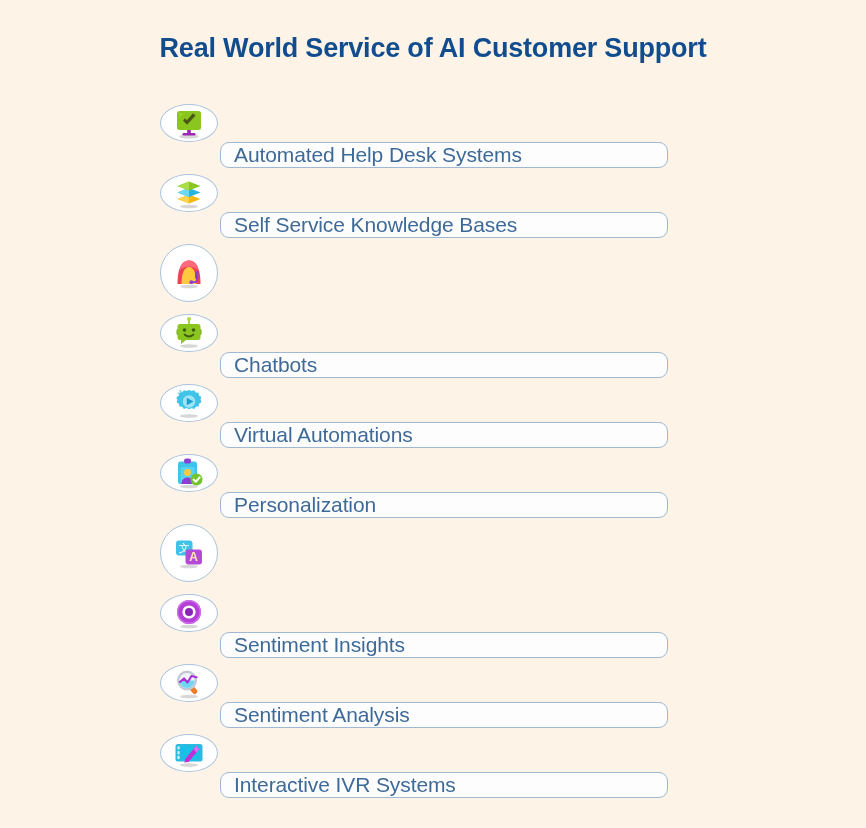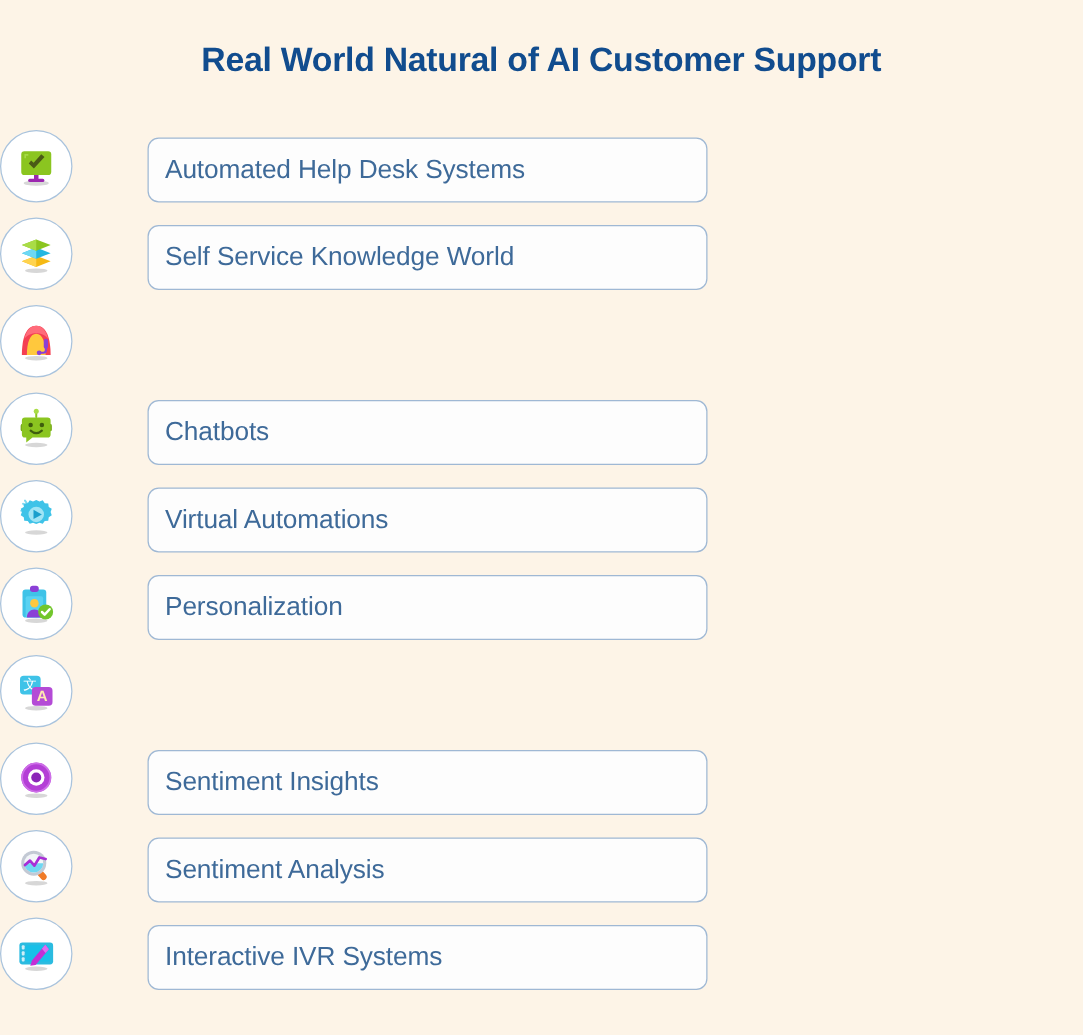--- a/index.html
+++ b/index.html
@@ -33,24 +33,26 @@
     line-height: 40px;
   }
   .list {
     position: absolute;
     top: 104px;
     left: 0;
     width: 866px;
   }
   .row {
     display: flex;
-    align-items: flex-end;
+    align-items: flex-start;
     height: 58px;
     margin-bottom: 12px;
-    box-sizing: border-box;
+    padding-left: 160px;
+    box-sizing: border-box;
+    flex-direction: column;
   }
   .icon-circle {
     width: 58px;
     height: 58px;
     min-width: 58px;
     border-radius: 50%;
     background: #FFFFFF;
     border: 1.4px solid #A9C3DD;
     box-sizing: border-box;
     display: flex;
@@ -79,21 +81,21 @@
     line-height: 24px;
     letter-spacing: -0.1px;
     white-space: nowrap;
   }
 </style>
 </head>
 <body>
 
 <div class="page">
 
-  <div class="title">Real World Natural of AI Customer Support</div>
+  <div class="title">Real World Service of AI Customer Support</div>
 
   <div class="list">
 
     <div class="row">
       <div class="icon-circle">
         <svg width="36" height="36" viewBox="0 0 36 36">
           <ellipse cx="18" cy="31.5" rx="10" ry="2" fill="#C9C9C9" opacity="0.75"></ellipse>
           <rect x="16.2" y="24" width="3.6" height="5" fill="#9C27B0"></rect>
           <rect x="11.5" y="28" width="13" height="2.6" rx="1.3" fill="#9C27B0"></rect>
           <rect x="6" y="6" width="24" height="19" rx="2.5" fill="#8BC520"></rect>
@@ -112,21 +114,21 @@
           <ellipse cx="18" cy="31.5" rx="9" ry="1.8" fill="#C9C9C9" opacity="0.75"></ellipse>
           <path d="M18 19.5 L6.5 24 L18 28.5 L29.5 24 Z" fill="#F5B914"></path>
           <path d="M18 19.5 L6.5 24 L18 28.5 Z" fill="#FFD34E"></path>
           <path d="M18 13 L6.5 17.5 L18 22 L29.5 17.5 Z" fill="#25B7E0"></path>
           <path d="M18 13 L6.5 17.5 L18 22 Z" fill="#6ED8F3"></path>
           <path d="M18 6.5 L6.5 11 L18 15.5 L29.5 11 Z" fill="#8BC520"></path>
           <path d="M18 6.5 L6.5 11 L18 15.5 Z" fill="#A9DC46"></path>
         </svg>
       </div>
       <div class="label-box">
-        <span class="label-text">Self Service Knowledge World</span>
+        <span class="label-text">Self Service Knowledge Bases</span>
       </div>
     </div>
 
     <div class="row">
       <div class="icon-circle">
         <svg width="36" height="36" viewBox="0 0 36 36">
           <ellipse cx="18" cy="31.5" rx="9" ry="1.8" fill="#C9C9C9" opacity="0.75"></ellipse>
           <path d="M6.5 29 C6.5 16 9.5 5.5 18 5.5 C26.5 5.5 29.5 16 29.5 29 Z" fill="#F43F52"></path>
           <path d="M10.5 29 C10.5 19 13 12 18 12 C23 12 25.5 19 25.5 29 Z" fill="#FFC83D"></path>
           <path d="M18 5.5 C12.5 5.5 9.5 11 8.5 16 C11 12.5 14.5 11.5 18 11.5 C21.5 11.5 25 12.5 27.5 16 C26.5 11 23.5 5.5 18 5.5 Z" fill="#FF6B7A"></path>

